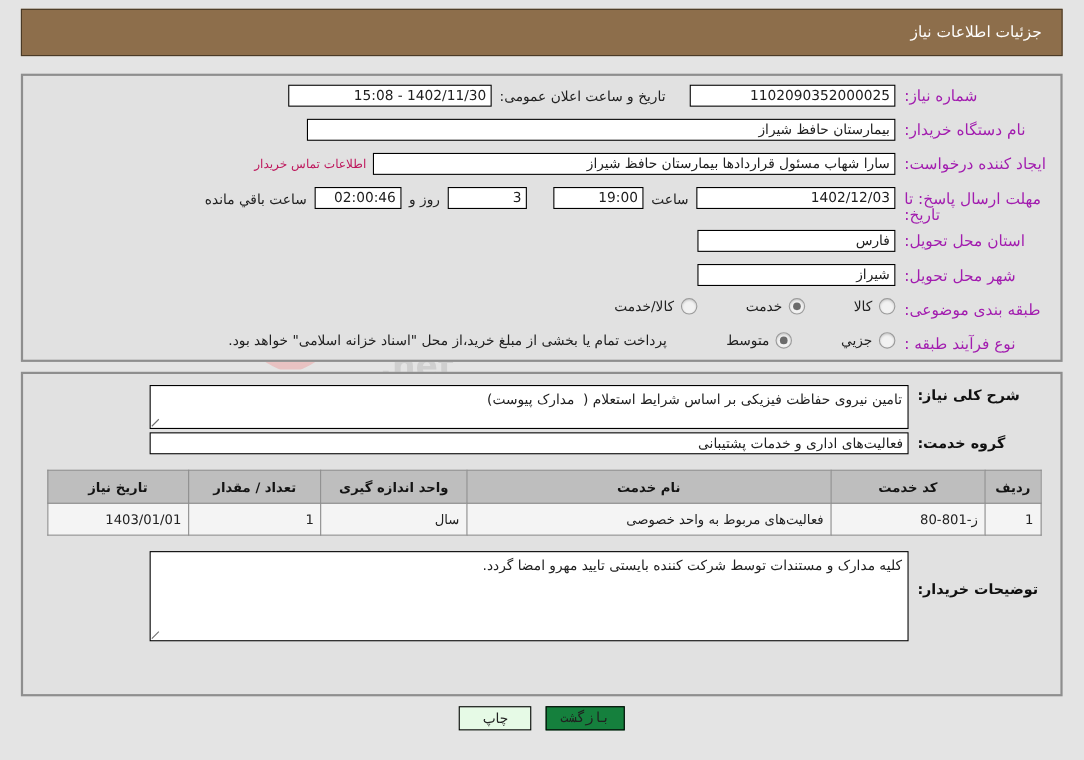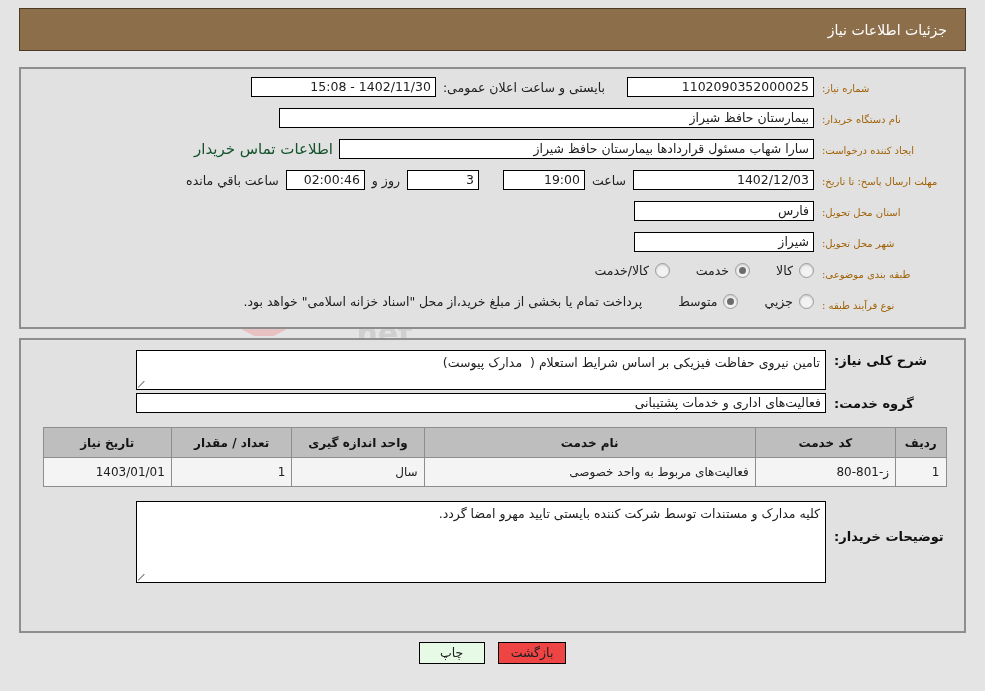--- a/index.html
+++ b/index.html
@@ -99,23 +99,23 @@
     direction: rtl;
     margin-bottom: 5px;
     min-height: 26px;
   }
   .flabel {
     width: 140px;
     flex: 0 0 140px;
     text-align: left;
     padding-left: 8px;
     padding-top: 4px;
-    font-size: 10px;
+    font-size: 14px;
     line-height: 15px;
-    color: #a16207;
+    color: #a21caf;
     box-sizing: border-box;
   }
   .fbody {
     flex: 1 1 auto;
     display: flex;
     align-items: center;
     direction: rtl;
     gap: 0;
   }
 
@@ -145,30 +145,30 @@
   .w-prov   { width: 180px; }
   .w-city   { width: 180px; }
 
   .inline-lbl {
     padding: 0 7px;
     font-size: 12.5px;
     color: #202020;
     white-space: nowrap;
   }
   .link {
-    color: #14532d;
-    font-size: 15px;
+    color: #be185d;
+    font-size: 11px;
     padding: 0 6px;
     white-space: nowrap;
     cursor: pointer;
   }
 
   
   .radiogrp { display: flex; align-items: center; direction: rtl; }
-  .radio-item { display: flex; align-items: center; margin-left: 26px; white-space: nowrap; }
+  .radio-item { display: flex; align-items: center; margin-left: 44px; white-space: nowrap; }
   .radio {
     width: 13px; height: 13px; border-radius: 50%;
     border: 1px solid #9a9a9a;
     background: #f2f2f2;
     display: inline-block;
     position: relative;
     margin-left: 6px;
     flex: 0 0 13px;
     box-shadow: inset 0 1px 2px rgba(0,0,0,.18);
   }
@@ -300,21 +300,21 @@
     height: 22px;
     min-width: 66px;
     font-family: "DejaVu Sans", "Liberation Sans", sans-serif;
     font-size: 12.5px;
     color: #202020;
     cursor: pointer;
     padding: 0 12px;
     line-height: 20px;
     box-sizing: border-box;
   }
-  .btn.back  { background: #ef4444; }
+  .btn.back  { background: #15803d; font-family: Liberation Mono, monospace; }
   .btn.print { background: #e6fae6; }
 </style>
 </head>
 <body>
 
 <div class="watermark">
   <svg class="wm-shield" viewBox="0 0 118 140">
     <path d="M59 3 L112 20 L112 72 C112 104 88 126 59 137 C30 126 6 104 6 72 L6 20 Z" fill="none" stroke="#e8c2c2" stroke-width="13"></path>
     <path d="M34 54 L59 96 L84 54 L70 54 L59 74 L48 54 Z" fill="#efd0d0"></path>
     <path d="M30 88 L48 118 L62 118 L42 88 Z" fill="#efd0d0"></path>
@@ -328,21 +328,21 @@
   <div class="titlebar">
     <span class="tt">جزئیات اطلاعات نیاز</span>
   </div>
 
   <div class="panel p1">
 
     <div class="frow">
       <div class="flabel">شماره نیاز:</div>
       <div class="fbody">
         <input type="text" class="w-need" readonly="" value="1102090352000025" style="">
-        <span class="inline-lbl" style="padding-right:22px;">بایستی و ساعت اعلان عمومی:</span>
+        <span class="inline-lbl" style="padding-right:22px;">تاریخ و ساعت اعلان عمومی:</span>
         <input type="text" class="w-pubdate" readonly="" value="1402/11/30 - 15:08" style="">
       </div>
     </div>
 
     <div class="frow">
       <div class="flabel">نام دستگاه خریدار:</div>
       <div class="fbody">
         <input type="text" class="w-org" readonly="" value="بیمارستان حافظ شیراز" style="">
       </div>
     </div>

